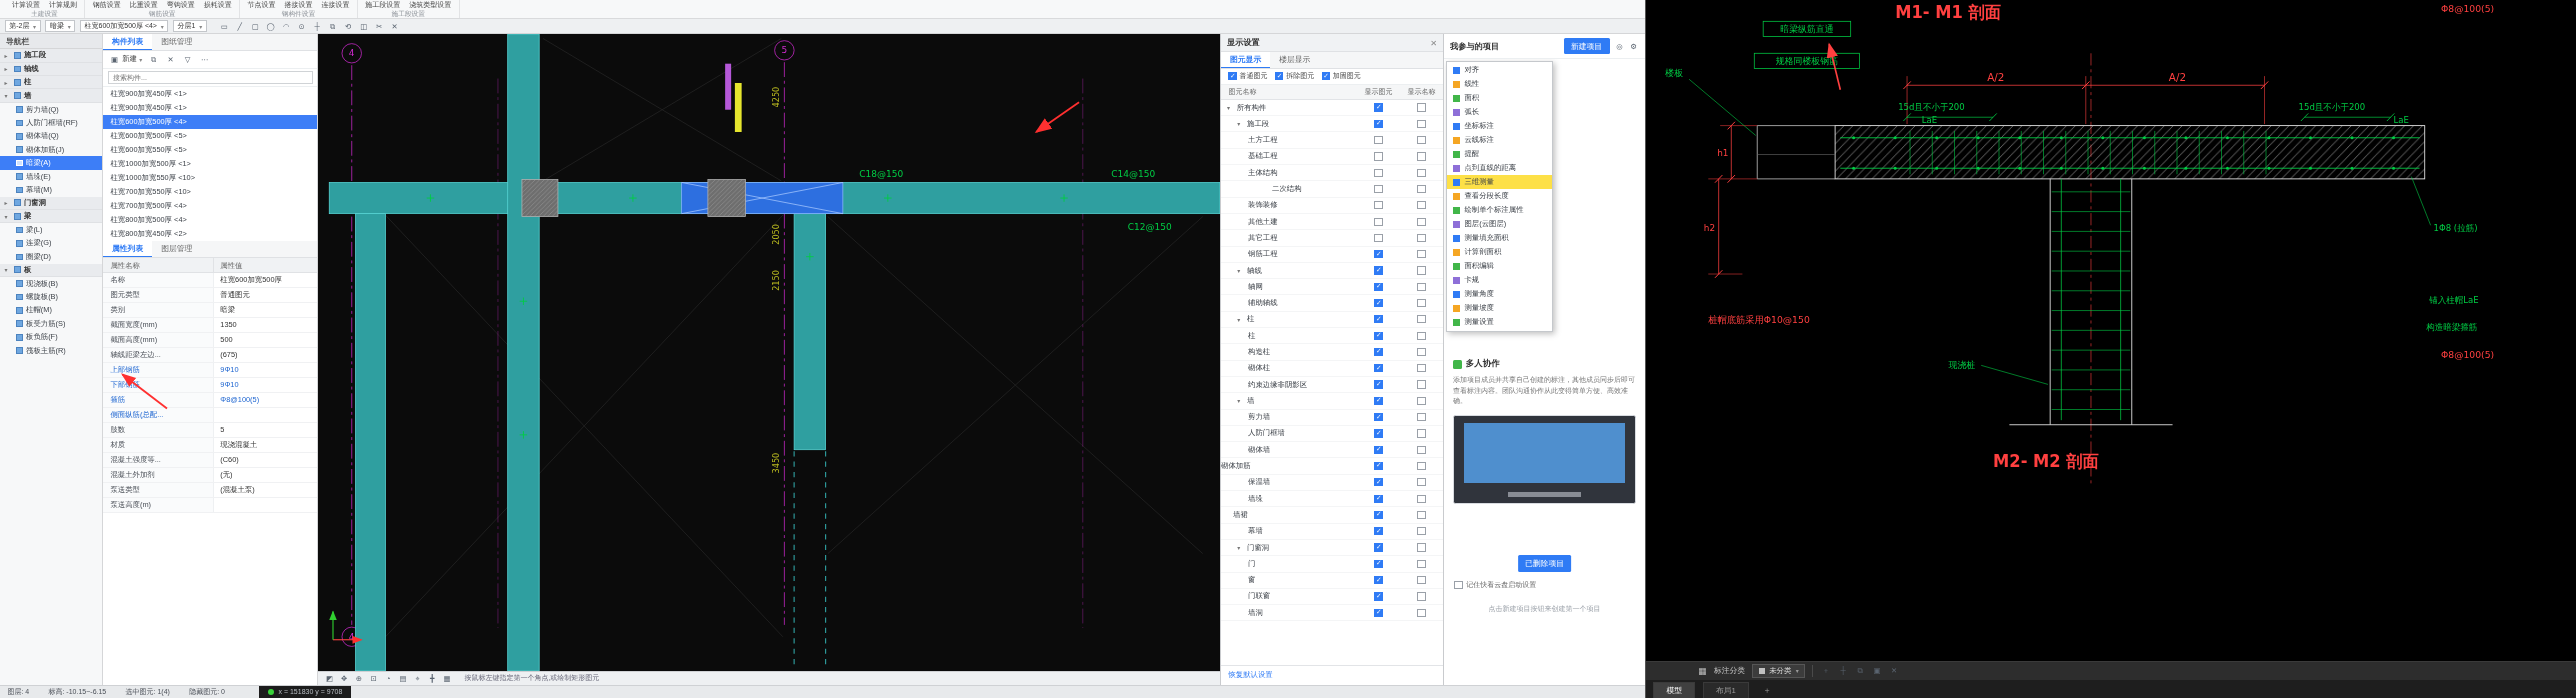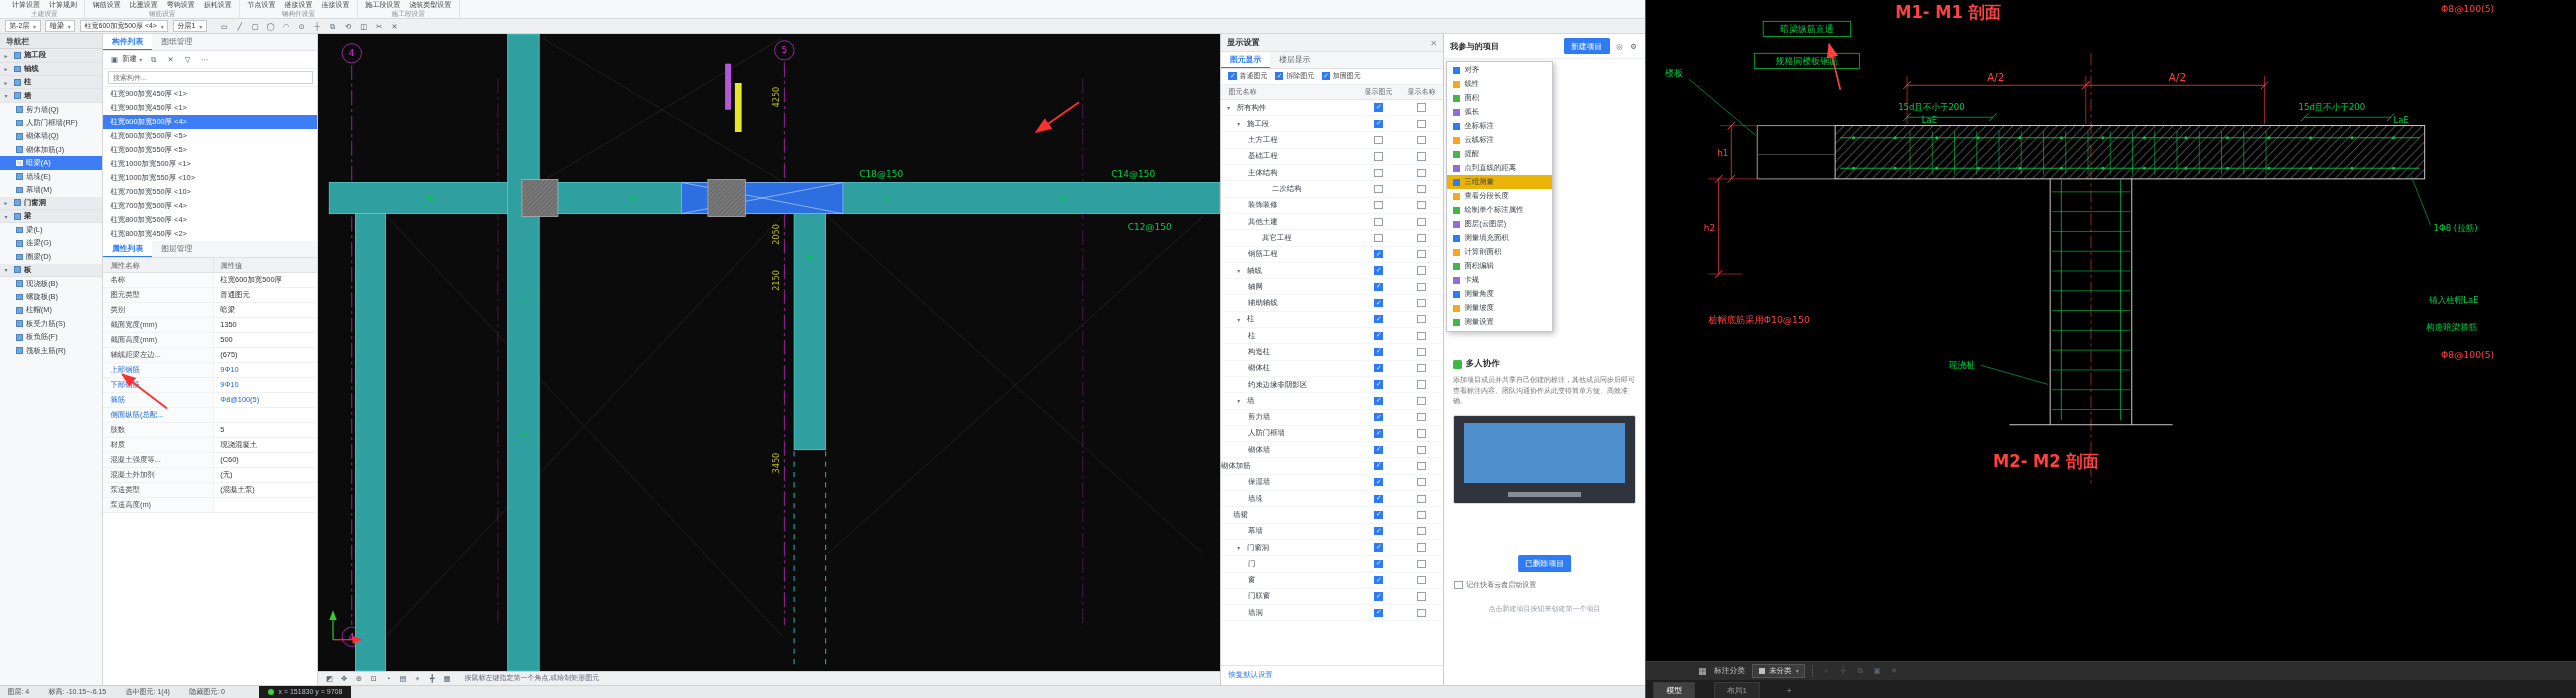--- a/index.html
+++ b/index.html
@@ -76,21 +76,21 @@
   .ds-footer{height:19.3px;border-top:0.7px solid #e2e4e7;display:flex;align-items:center;padding:0 7.4px}
   .ds-footer .lnk{color:#2f7bf5;font-size:7.4px;cursor:default}
 
   .projcol{width:202px;background:#fff;border-left:0.7px solid #c9cbce;display:flex;flex-direction:column}
   .proj-head{height:25px;display:flex;align-items:center;gap:4.5px;padding:0 6px;border-bottom:0.7px solid #eceff1;flex:none}
   .proj-title{font-size:8.2px;font-weight:bold;color:#333;flex:1;white-space:nowrap;overflow:hidden}
   .btn-blue{background:#2f7bf5;color:#fff;border:none;height:16.3px;padding:0 7.4px;font-size:7.8px;border-radius:1.5px;cursor:default;white-space:nowrap}
   .proj-body{flex:1;position:relative;overflow:hidden}
   .tools-menu{position:absolute;left:1.5px;top:1.5px;width:107px;background:#fff;border:0.7px solid #c5c8cc;box-shadow:1.5px 2.2px 6px rgba(0,0,0,.25);z-index:5;padding:1.5px 0}
   .mitem{height:14px;display:flex;align-items:center;gap:4.5px;padding:0 6px;font-size:7.4px;color:#3c4148;white-space:nowrap;cursor:default}
-  .mitem.hl{background:#eab308}
+  .mitem.hl{background:#fde047}
   .micon{width:7.4px;height:7.4px;flex:none;display:inline-block}
   .cloud-sec{position:absolute;left:113px;top:6px;right:6px}
   .sec-title{display:flex;align-items:center;gap:3.7px;font-size:8.5px;font-weight:bold;color:#333;margin-bottom:4.5px}
   .sec-ic{width:9px;height:9px;background:#2f7bf5;border-radius:1.5px;flex:none}
   .sec-text{font-size:7px;color:#777;line-height:1.55}
   .illus{margin-top:7.4px;border:0.7px solid #dfe3e8;background:#f4f8fd;border-radius:2.2px;position:relative;overflow:hidden}
   .illus .bar{height:6px;background:#2f7bf5;opacity:.85}
   .illus .scr{margin:4.5px;height:calc(100% - 15px);background:#dcE9f8;background:#dce9f8;border:0.7px solid #c6d8ee}
   .collab-sec{position:absolute;left:9px;right:9px;top:299px}
   .illus2{margin-top:7.4px;height:89px;border:0.7px solid #d8dbe0;background:#30343c;border-radius:2.2px;position:relative}
@@ -106,21 +106,21 @@
   .greendot{width:6px;height:6px;border-radius:50%;background:#3ad23a;display:inline-block}
 
   
   .rightapp{position:absolute;left:1645px;top:0;width:931px;height:698px;background:#000;border-left:0.7px solid #555;display:flex;flex-direction:column}
   #cad-right{display:block;width:100%;flex:1}
   .ra-toolbar{height:19.3px;background:#2d2d2d;display:flex;align-items:center;gap:7.4px;padding-left:52px;color:#c8c8c8;font-size:7.8px;border-top:0.7px solid #3a3a3a}
   .ra-grid{font-size:9px;color:#bbb}
   .ra-dd{display:flex;align-items:center;gap:4.5px;background:#3c3c3c;border:0.7px solid #565656;height:13.4px;padding:0 5.2px;font-size:7.4px;color:#ddd}
   .ra-dd .sq{width:6px;height:6px;background:#c0c0c0;display:inline-block}
   .ra-sep{width:0.7px;height:12px;background:#4a4a4a}
-  .ra-tabs{height:18px;background:#1e1e1e;display:flex;align-items:flex-end;padding-left:7.4px;gap:19px}
+  .ra-tabs{height:18px;background:#1e1e1e;display:flex;align-items:flex-end;padding-left:7.4px;gap:8px}
   .ra-tab{padding:2.2px 12px;background:#2a2a2a;border:0.7px solid #3a3a3a;border-bottom:none;color:#9a9a9a;font-size:7.8px}
   .ra-tab.active{background:#404040;color:#fff}
   .ra-plus{padding:2.2px 6px;color:#9a9a9a;font-size:8.2px}
   .ra-status{height:16.3px;background:#2d2d2d;border-top:0.7px solid #3a3a3a;color:#b9bec4;font-size:7.4px;display:flex;align-items:center;padding-left:10.4px}
 
   text{font-family:"DejaVu Sans","Liberation Sans",sans-serif}
   .gtxt{fill:#00cc44;font-size:12px}
   .otxt{fill:#b9b91f;font-size:11px}
   .axtxt{fill:#d02ad0;font-size:12px}
   .rtxt{fill:#ff4040}
@@ -645,21 +645,21 @@
                 <span>其他土建</span>
               </div>
               <div class="dcell">
                 <span class="cb"></span>
               </div>
               <div class="dcell">
                 <span class="cb"></span>
               </div>
             </div>
             <div class="dsrow">
-              <div class="dlab" style="padding-left: 41px;">
+              <div class="dlab" style="padding-left: 27px;">
                 <span>其它工程</span>
               </div>
               <div class="dcell">
                 <span class="cb"></span>
               </div>
               <div class="dcell">
                 <span class="cb"></span>
               </div>
             </div>
             <div class="dsrow">

